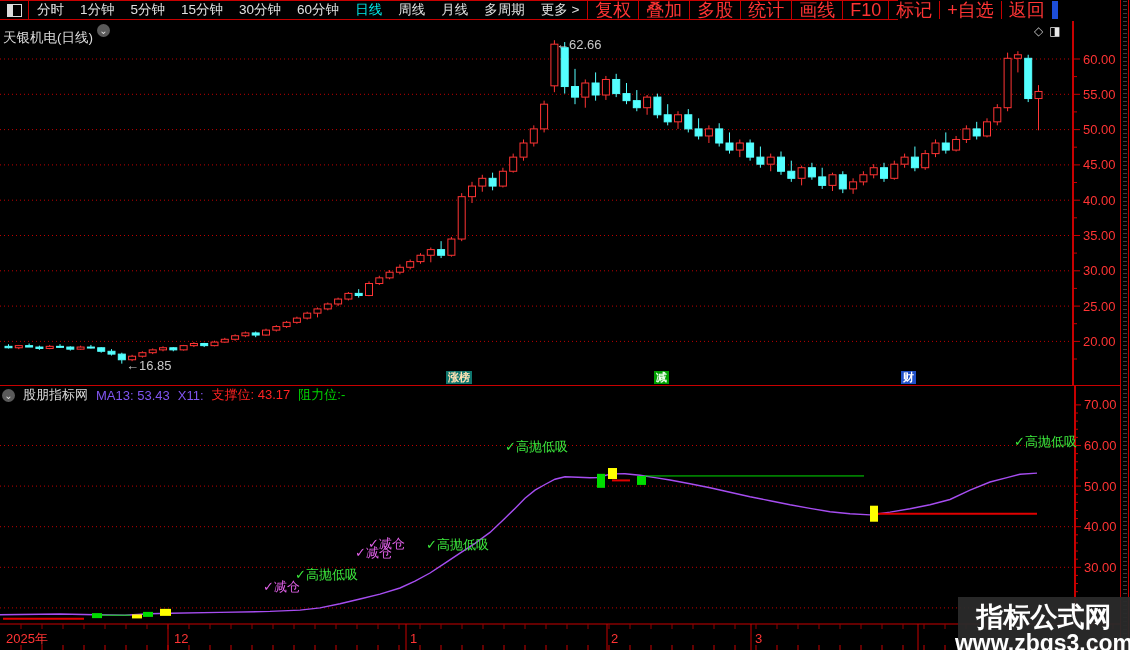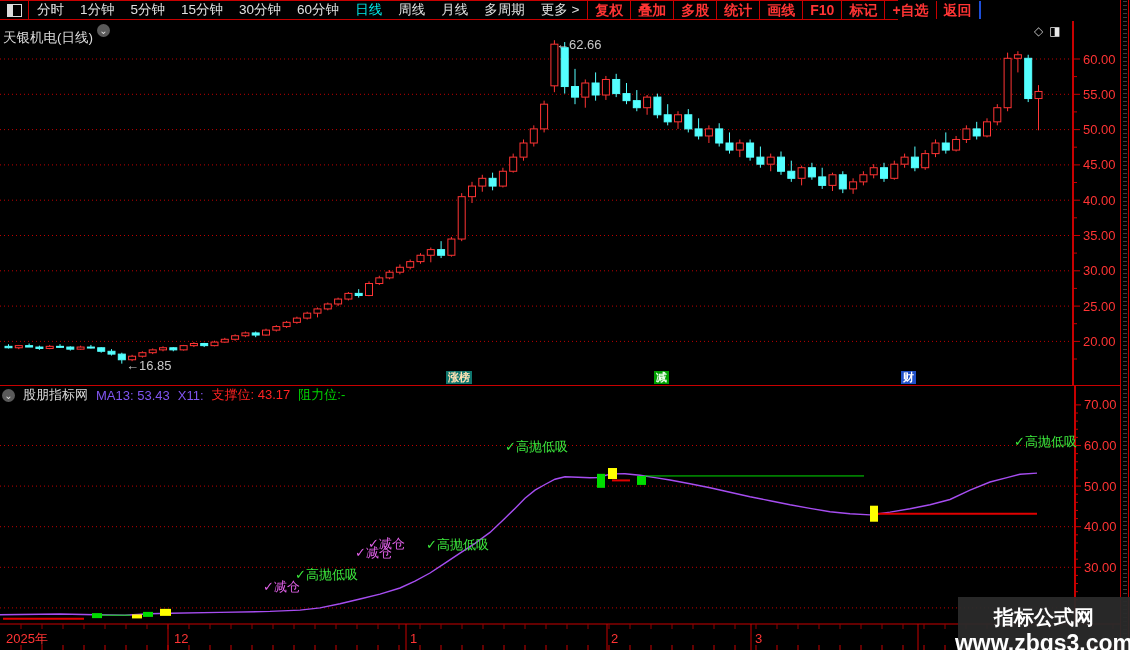--- a/index.html
+++ b/index.html
@@ -11,23 +11,23 @@
            background:#000;display:flex;align-items:flex-end;box-sizing:border-box;}
   .menu-icon-box{width:28px;height:100%;border-right:1px solid #c80000;display:flex;
                  align-items:center;justify-content:center;flex:0 0 auto;cursor:pointer;}
   .split-icon{display:inline-block;width:13px;height:11px;border:1px solid #ddd;
               background:linear-gradient(90deg,#ddd 0 38%,transparent 38%);}
   .menu-left{display:flex;height:100%;align-items:center;}
   .menu-left .mi{color:#e0e0e0;font-size:13.5px;padding:0 8px;line-height:18px;cursor:pointer;white-space:nowrap;}
   .menu-left .mi.active{color:#00e8e8;}
   .menu-spacer{flex:1;}
   .menu-right{display:flex;height:100%;align-items:center;}
-  .menu-right .mi{color:#ff3434;font-size:14px;padding:0 7px;line-height:18px;
-                  border-left:1px solid #c80000;height:100%;display:flex;align-items:center;cursor:pointer;white-space:nowrap;font-weight:bold;}
-  .menu-right .mi:last-child{border-right:2px solid #1d4ed8;}
+  .menu-right .mi{color:#ff3434;font-size:18px;padding:0 7px;line-height:18px;
+                  border-left:1px solid #c80000;height:100%;display:flex;align-items:center;cursor:pointer;white-space:nowrap;}
+  .menu-right .mi:last-child{border-right:6px solid #1d4ed8;}
   
   .titlerow{position:absolute;left:3px;top:22px;height:16px;display:flex;align-items:center;gap:4px;}
   .stock-title{color:#dcdcdc;font-size:13.5px;margin-top:16px;}
   .circle-chevron{display:inline-flex;width:13px;height:13px;border-radius:50%;background:#5a5a5a;
                   color:#ddd;font-size:10px;align-items:center;justify-content:center;line-height:13px;}
   .corner-icons{position:absolute;top:24px;left:1034px;display:flex;gap:6px;align-items:center;}
   .diamond-icon{color:#bbb;font-size:12px;}
   .panel-icon{color:#e8e8e8;font-size:12px;}
   
   svg{position:absolute;left:0;display:block;}
@@ -44,21 +44,21 @@
   .ind-header .res{color:#00d800;}
   
   .right-strip{position:absolute;left:1120px;top:0;width:9px;height:650px;box-sizing:border-box;
                border-left:1px solid #c80000;border-right:1px solid #c80000;background:#000;
                background-image:repeating-linear-gradient(0deg,#3c3c3c 0 1px,transparent 1px 4px);
                background-size:4px 100%;background-position:2px 0;background-repeat:no-repeat;}
   
   .watermark{position:absolute;left:958px;top:597px;width:172px;height:53px;
              background:rgba(42,42,42,0.94);color:#fff;display:flex;flex-direction:column;
              align-items:center;justify-content:center;z-index:30;}
-  .watermark .w1{font-size:20px;font-weight:bold;line-height:27px;margin-top:12px;}
+  .watermark .w1{font-size:27px;font-weight:bold;line-height:27px;margin-top:12px;}
   .watermark .w2{font-size:23px;font-weight:bold;line-height:24px;}
 </style>
 </head>
 <body>
 
 <div class="screen">
 
   <div class="menubar">
     <div class="menu-icon-box">
       <span class="split-icon"></span>

